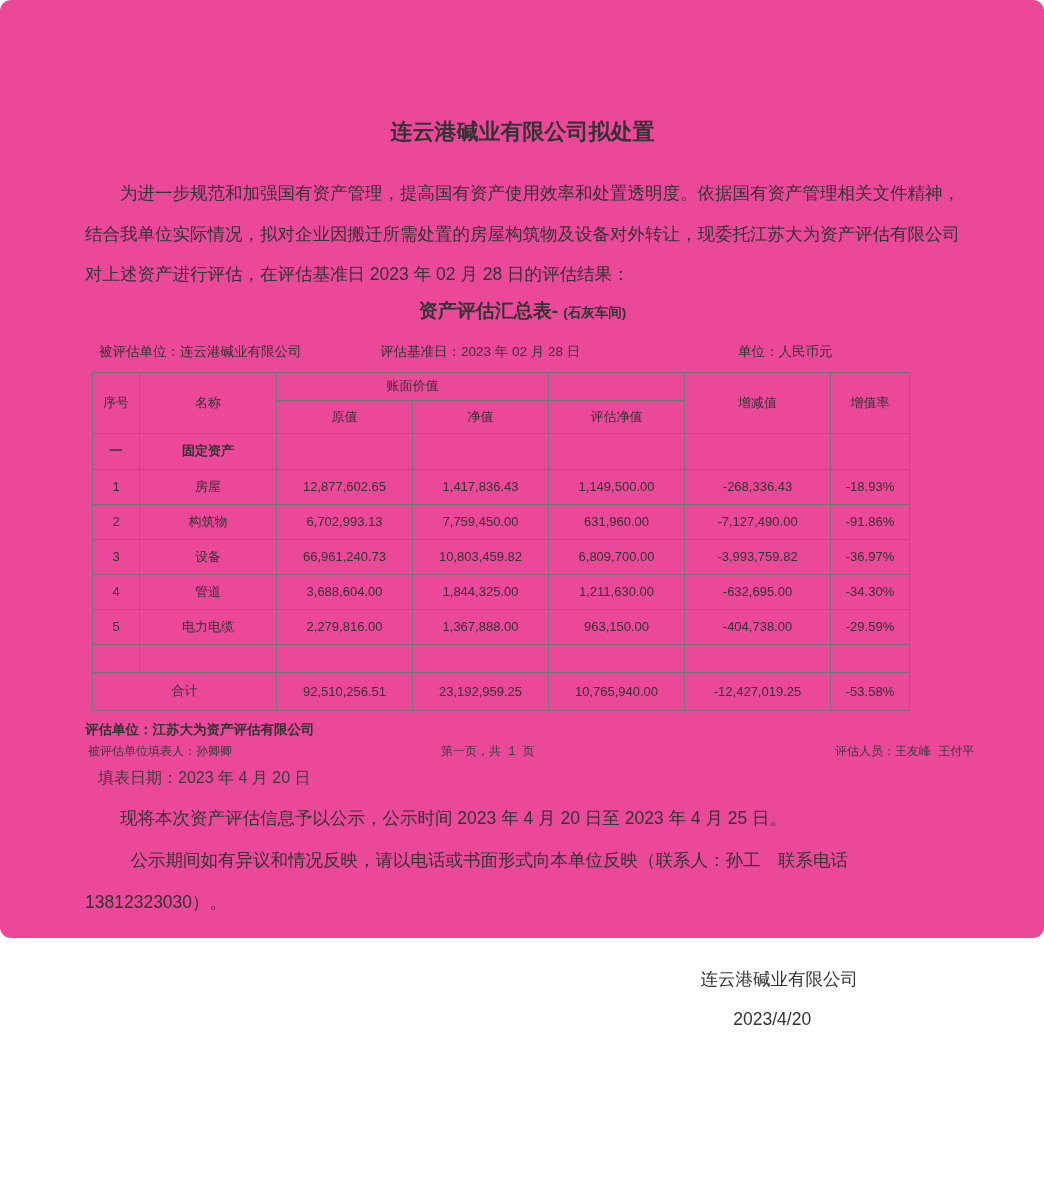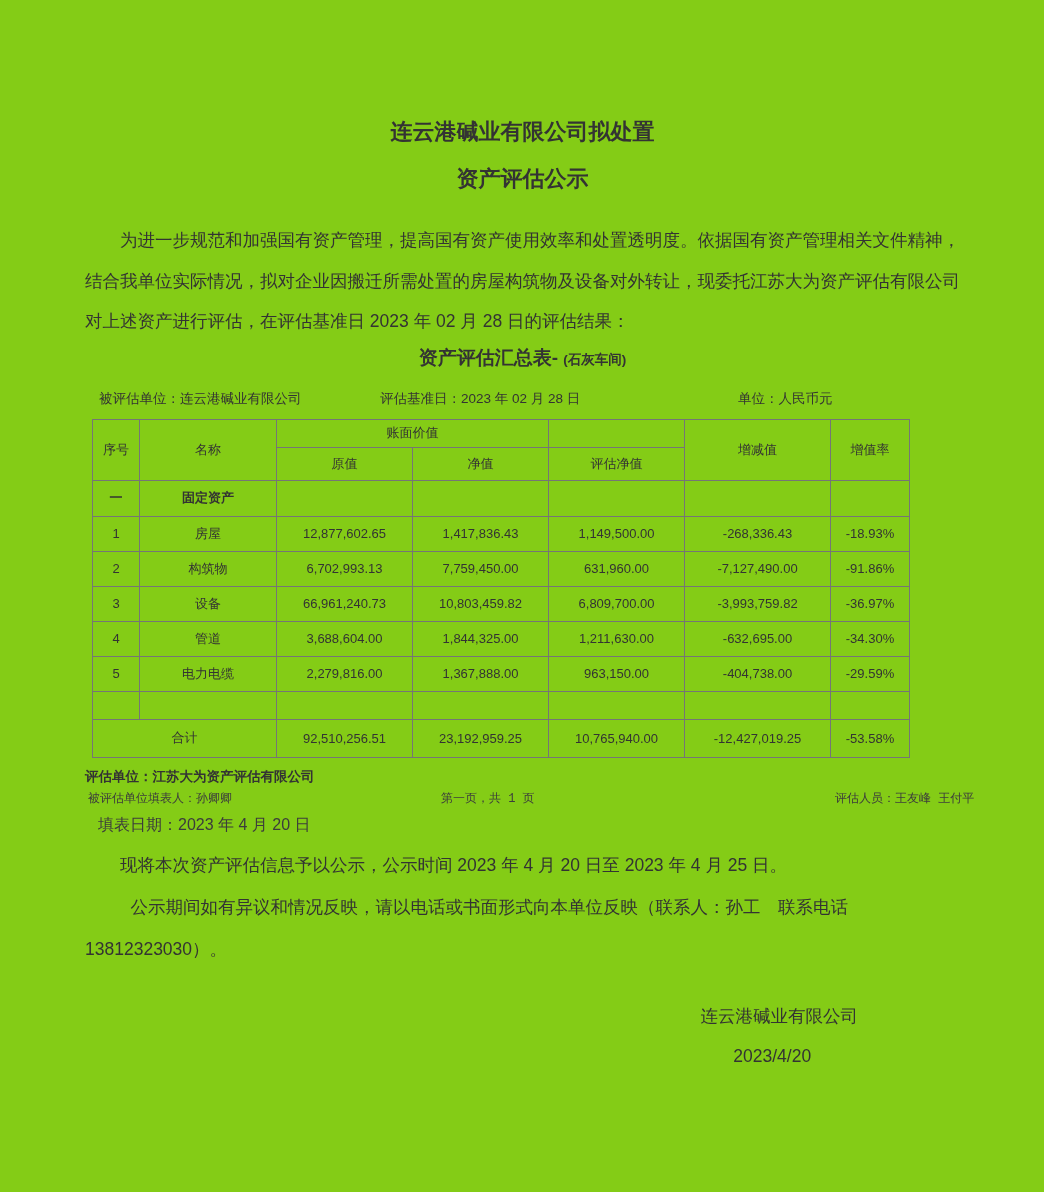--- a/index.html
+++ b/index.html
@@ -2,22 +2,22 @@
 <html><head>
 <meta charset="utf-8">
 <style>
   html,body{margin:0;padding:0;}
   body{
     width:1044px;height:1200px;background:#ffffff;overflow:hidden;
     font-family:"Liberation Sans","DejaVu Sans",sans-serif;
     color:#333333;
     -webkit-font-smoothing:antialiased;
   }
-  .page{width:1044px;height:1192px;background:#84cc16;box-sizing:border-box;
-        padding:108px 84px 0 85px;position:relative;}
+  .page{width:1044px;height:938px;background:#ec4899;box-sizing:border-box;
+        padding:108px 84px 0 85px;position:relative;border-radius:11px;}
   
   .doc-title{ text-align:center; font-size:22px; font-weight:bold; line-height:47px; color:#333;}
   
   .intro{ margin-top:18px; font-size:17.5px; line-height:40.5px; text-align:justify;
           text-indent:2em; color:#333; }
   
   .table-title{ margin-top:2px; text-align:center; font-size:19px; font-weight:bold; line-height:28px; color:#333;}
   .table-title .suffix{ font-size:13.5px; font-weight:bold; }
   
   .table-meta{ position:relative; height:22px; margin-top:16px; font-size:13.5px; color:#333;}
@@ -46,32 +46,31 @@
   .tf-filler{ left:3px; }
   .tf-page{ left:356px; }
   .tf-appraisers{ left:750px;text-align:center; }
   .fill-date{ margin-left:13px; margin-top:5px; font-size:16px; color:#3c3c3c;}
   
   .announce1{ margin-top:8px; font-size:17.5px; line-height:42px; text-indent:2em; color:#333;}
   .announce2{ font-size:17.5px; line-height:42px; color:#333; text-align:justify;}
   .announce2 .l1{ text-indent:2.6em; }
   .announce2 .l2{ text-indent:0; }
   
-  .signature{ margin-top:34px; margin-left:auto; margin-right:102px; width:max-content;
+  .signature{ margin-top:44px; margin-left:auto; margin-right:102px; width:max-content;
               text-align:center; font-size:17.5px; color:#333;}
   .signature .sig-date{ margin-top:18px; padding-right:14px;}
 </style>
 </head>
 <body>
 
 <div class="page">
 
   <div class="doc-title">
     <div>连云港碱业有限公司拟处置</div>
-    <div>资产评估公示</div>
   </div>
 
   <div class="intro">为进一步规范和加强国有资产管理，提高国有资产使用效率和处置透明度。依据国有资产管理相关文件精神，结合我单位实际情况，拟对企业因搬迁所需处置的房屋构筑物及设备对外转让，现委托江苏大为资产评估有限公司对上述资产进行评估，在评估基准日 2023 年 02 月 28 日的评估结果：</div>
 
   <div class="table-title">
     <span>资产评估汇总表-</span>
     <span class="suffix">(石灰车间)</span>
   </div>
 
   <div class="table-meta">

